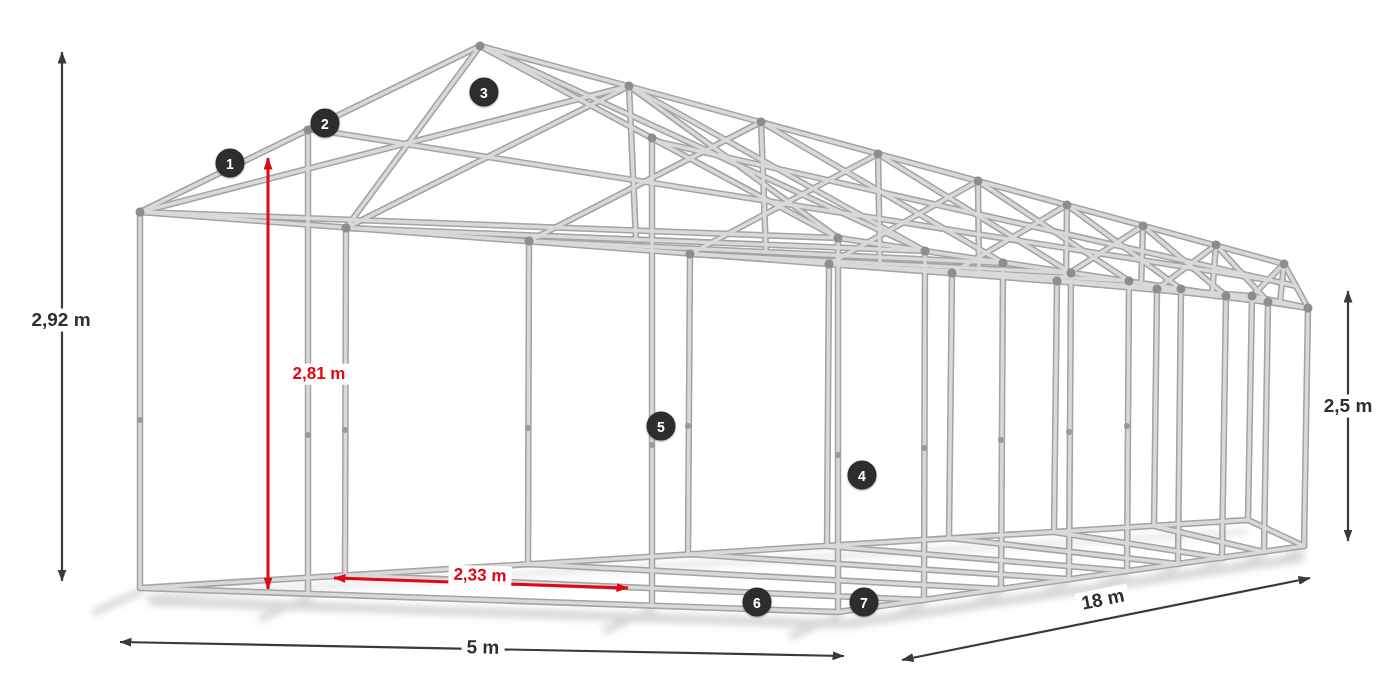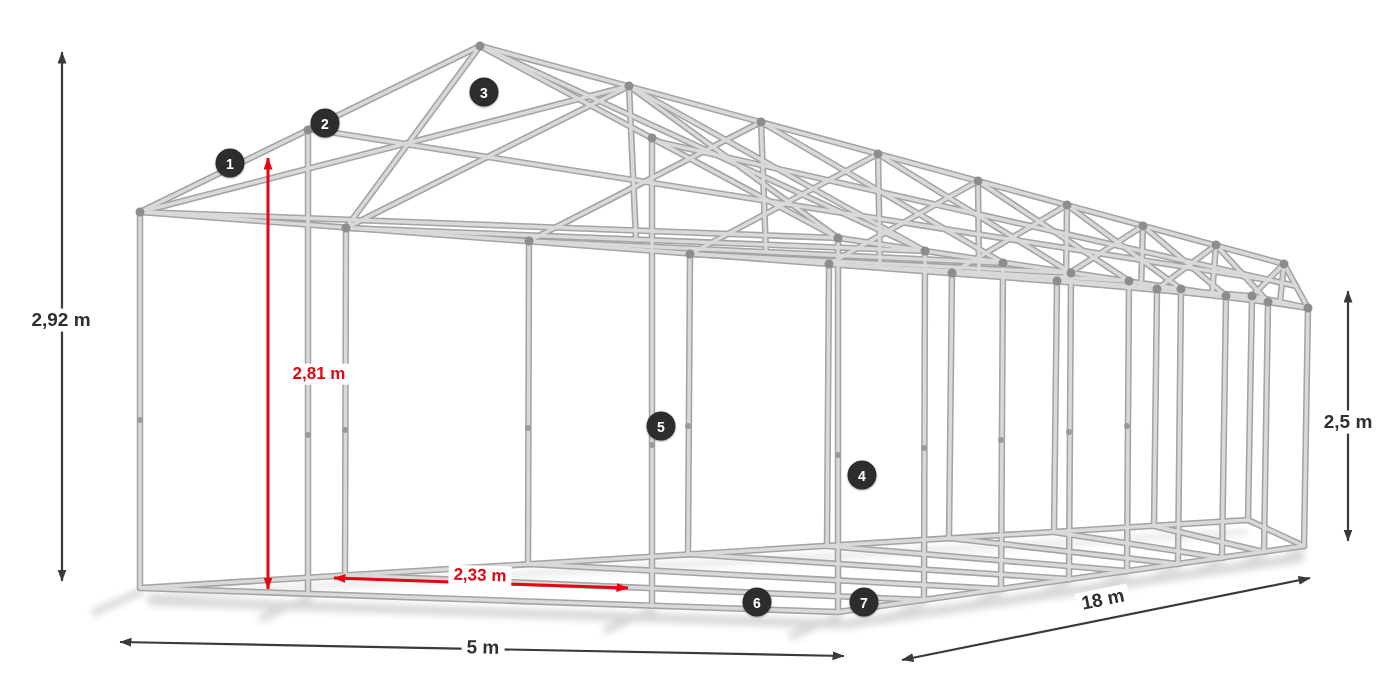--- a/index.html
+++ b/index.html
@@ -125,21 +125,21 @@
       <path class="dim-line" d="M902,660 L1310,578" marker-start="url(#ah-dark)" marker-end="url(#ah-dark)"></path>
     </g>
 
     <g>
       <path class="dim-line-red" d="M268,158 L268,589" marker-start="url(#ah-red)" marker-end="url(#ah-red)"></path>
       <path class="dim-line-red" d="M334,578 L628,588" marker-start="url(#ah-red)" marker-end="url(#ah-red)"></path>
     </g>
   </svg>
 
   <div class="dim-label" style="left:61px;top:320px;">2,92 m</div>
-  <div class="dim-label" style="left:1348px;top:406px;margin-top:16px;">2,5 m</div>
+  <div class="dim-label" style="left:1348px;top:406px;">2,5 m</div>
   <div class="dim-label" style="left:483px;top:648px;transform:translate(-50%,-50%) rotate(1.2deg);">5 m</div>
   <div class="dim-label" style="left:1103px;top:600px;transform:translate(-50%,-50%) rotate(-11.5deg);">18 m</div>
   <div class="dim-label red" style="left:271px;top:374px;margin-left:48px;">2,81 m</div>
   <div class="dim-label red" style="left:480px;top:576px;transform:translate(-50%,-50%) rotate(1.8deg);">2,33 m</div>
 
   <div class="badge" style="left:230px;top:163px;">1</div>
   <div class="badge" style="left:325px;top:123px;">2</div>
   <div class="badge" style="left:484px;top:92px;">3</div>
   <div class="badge" style="left:862px;top:475px;">4</div>
   <div class="badge" style="left:661px;top:426px;">5</div>

